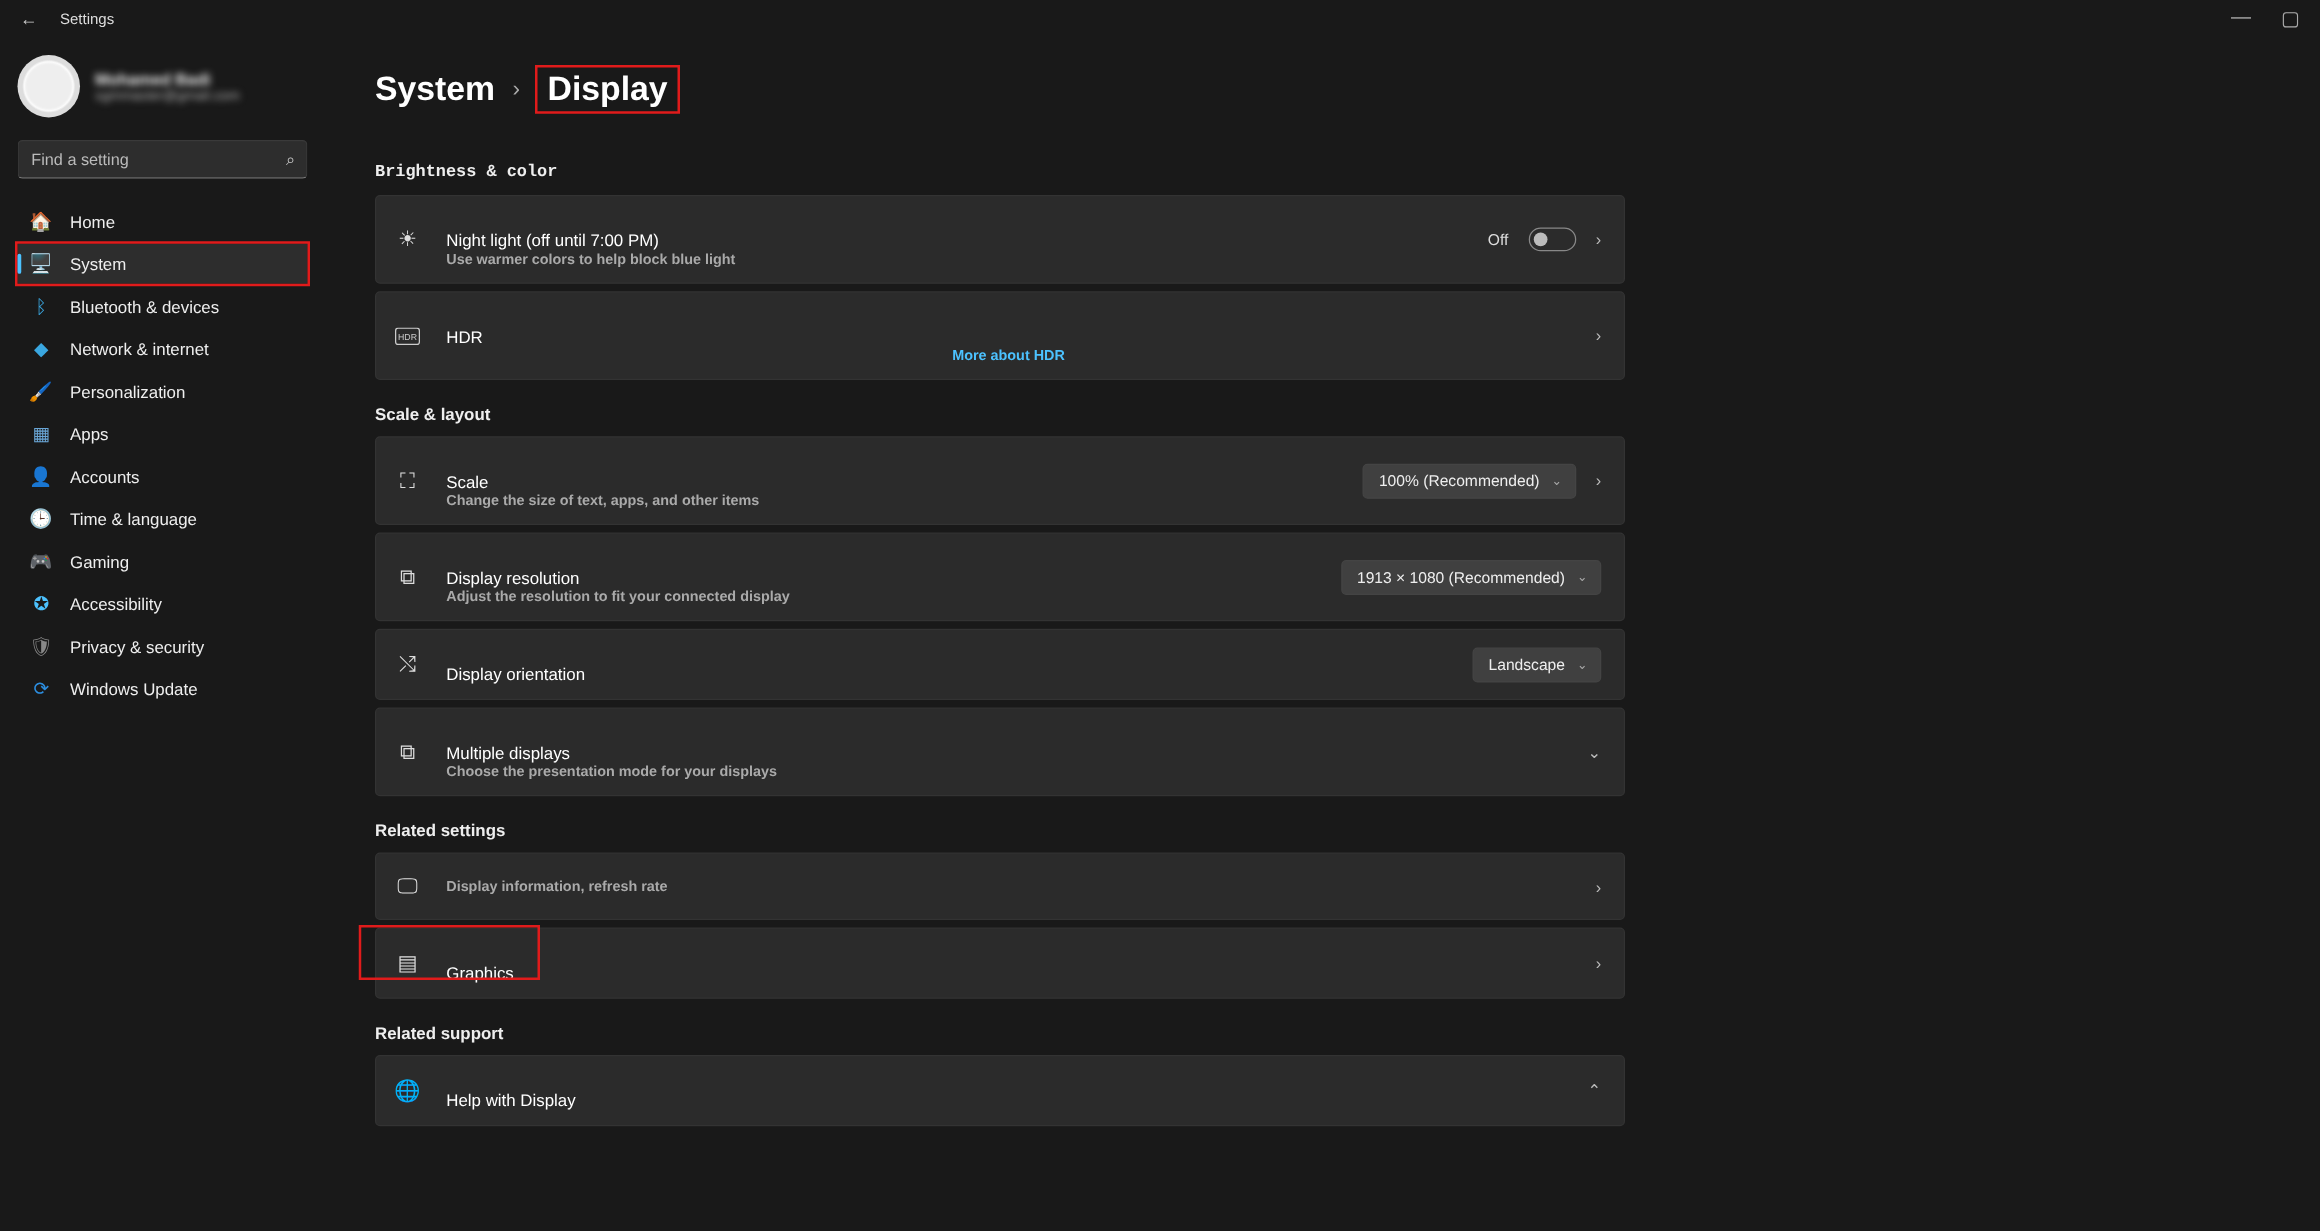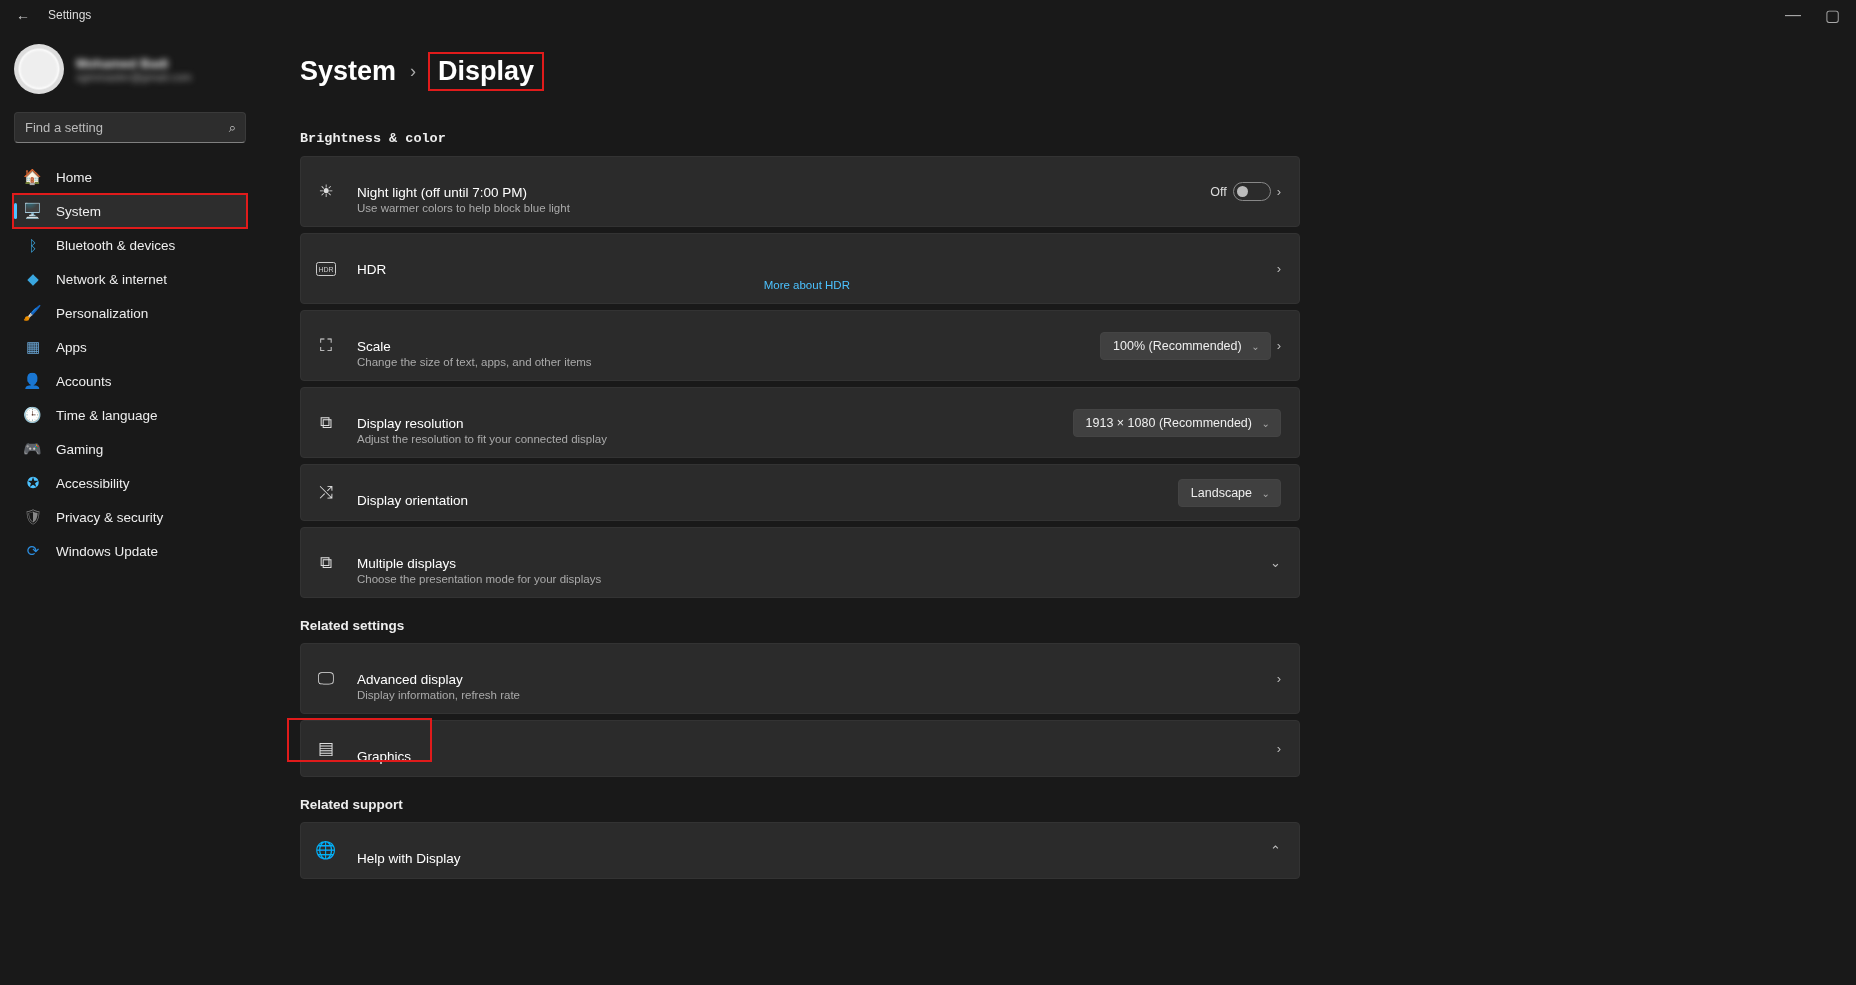--- a/index.html
+++ b/index.html
@@ -38,23 +38,23 @@
   .bc-parent { color:#fff; }
   .bc-current { padding:2px 8px; outline:2.5px solid #e01b1b; }
 
   .section-title { font-size:13.5px; font-weight:600; color:#eee; margin:20px 0 10px 0; }
   .section-title.first { margin-top:0;font-family:Liberation Mono, monospace; }
 
   .card { background:#2b2b2b; border:1px solid #333; border-radius:4px; padding:12px 18px 12px 14px; display:flex; align-items:center; gap:20px; margin-bottom:6px; min-height:54px; cursor:pointer; }
   .card-icon { width:22px; height:22px; display:flex; align-items:center; justify-content:center; color:#ddd; font-size:17px; flex:none; }
   .card-body { flex:1; }
   .card-title { font-size:13.5px; color:#fff;margin-top:16px; }
-  .card-sub { font-size:11.5px; color:#aaa; margin-top:2px; }
+  .card-sub { font-size:11.5px; color:#aaa; margin-top:2px;font-weight:bold; }
   .card-sub.link { color:#4cc2ff;text-align:center; }
-  .card-action { display:flex; align-items:center; gap:6px; }
+  .card-action { display:flex; align-items:center; gap:16px; }
   .chev { color:#bbb; font-size:13px; }
 
   .toggle-label { font-size:12.5px; color:#ddd; }
   .toggle { width:38px; height:19px; border-radius:10px; border:1px solid #888; position:relative; }
   .toggle::after { content:""; position:absolute; left:3px; top:3px; width:11px; height:11px; border-radius:50%; background:#bbb; }
 
   .select { background:#404040; border:1px solid #444; border-radius:4px; padding:6px 28px 6px 12px; font-size:12.5px; color:#eee; position:relative; min-width:130px; }
   .select .dd { position:absolute; right:10px; top:50%; transform:translateY(-50%); font-size:10px; color:#aaa; }
 
   .card.highlight-g { position:relative; }
@@ -168,20 +168,21 @@
         </div>
       <div class="card-body">
         <div class="card-title">HDR</div>
         <div class="card-sub link">More about HDR</div>
       </div>
       <div class="card-action">
           <span class="chev">›</span>
         </div>
     </div>
 
+    <div class="section-title">Scale &amp; layout</div>
 
     <div class="card">
       <div class="card-icon">⛶</div>
       <div class="card-body">
         <div class="card-title">Scale</div>
         <div class="card-sub">Change the size of text, apps, and other items</div>
       </div>
       <div class="card-action">
         <div class="select"><span>100% (Recommended)</span><span class="dd">⌄</span></div>
         <span class="chev">›</span>
@@ -218,21 +219,20 @@
       <div class="card-action">
           <span class="chev">⌄</span>
         </div>
     </div>
 
     <div class="section-title">Related settings</div>
 
     <div class="card">
       <div class="card-icon">🖵</div>
       <div class="card-body">
-        <div class="card-title">Advanced display</div>
         <div class="card-sub">Display information, refresh rate</div>
       </div>
       <div class="card-action">
           <span class="chev">›</span>
         </div>
     </div>
 
     <div class="card highlight-g">
       <div class="hl-box"></div>
       <div class="card-icon">▤</div>

